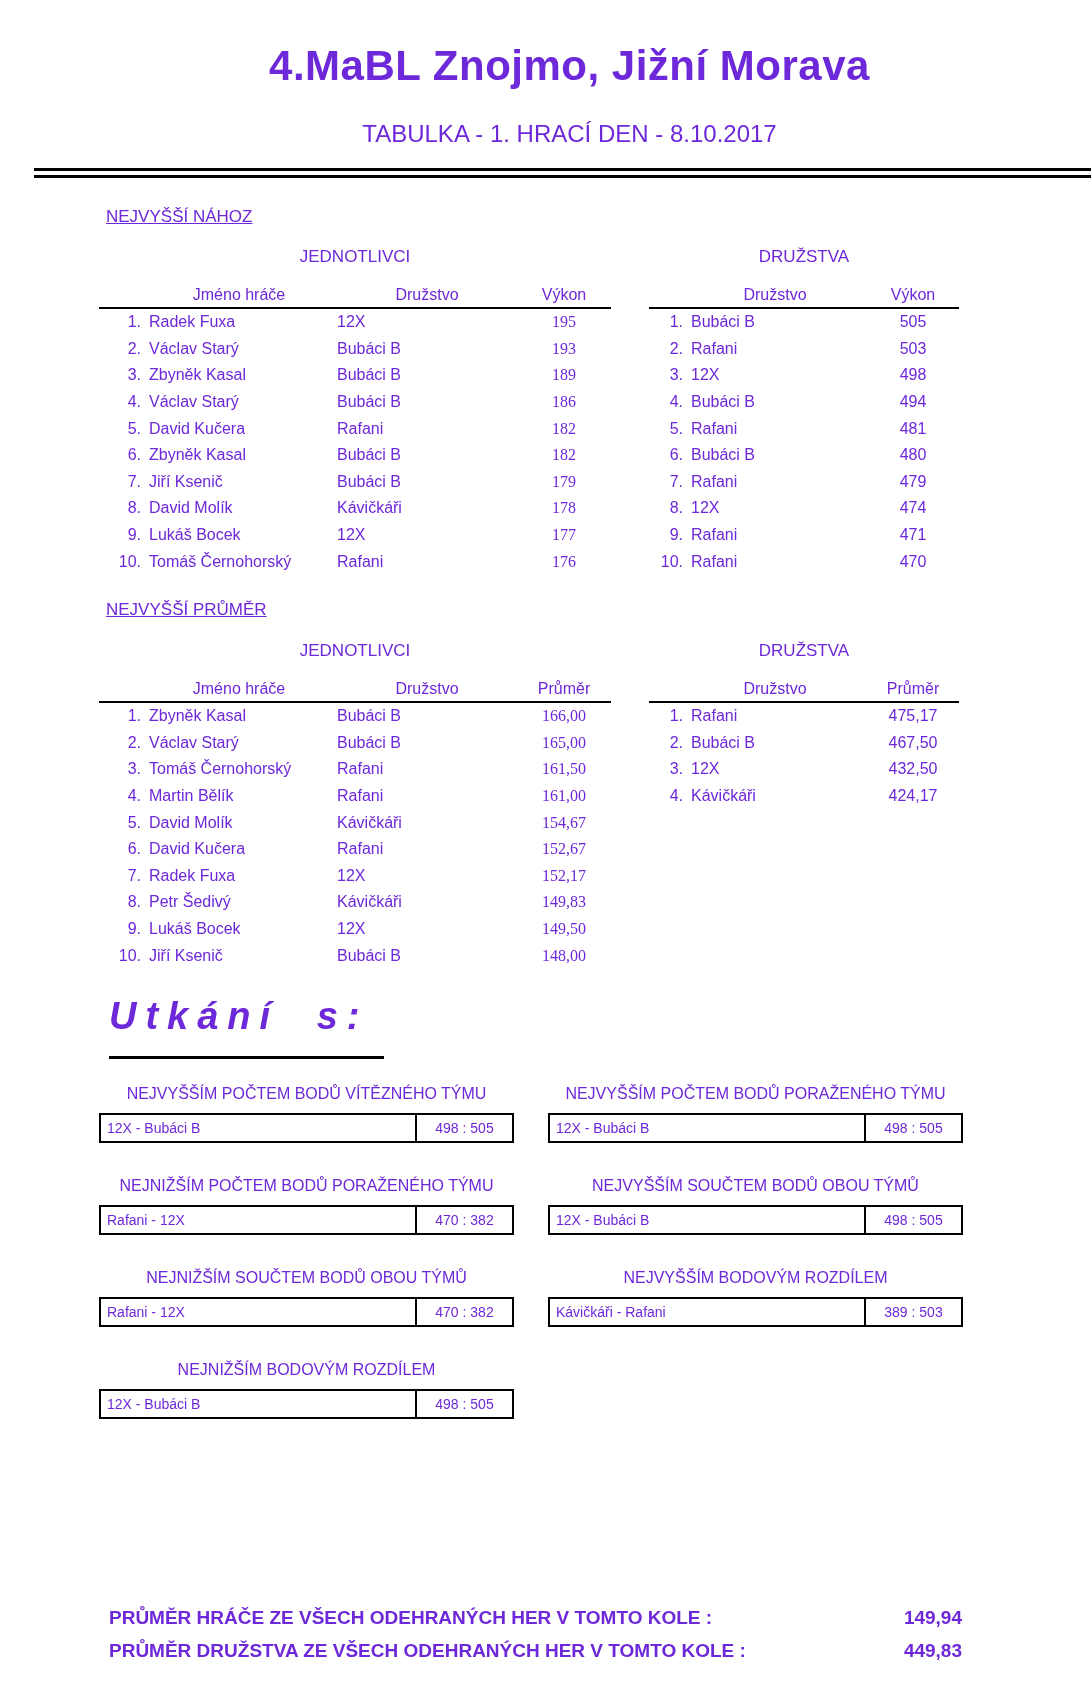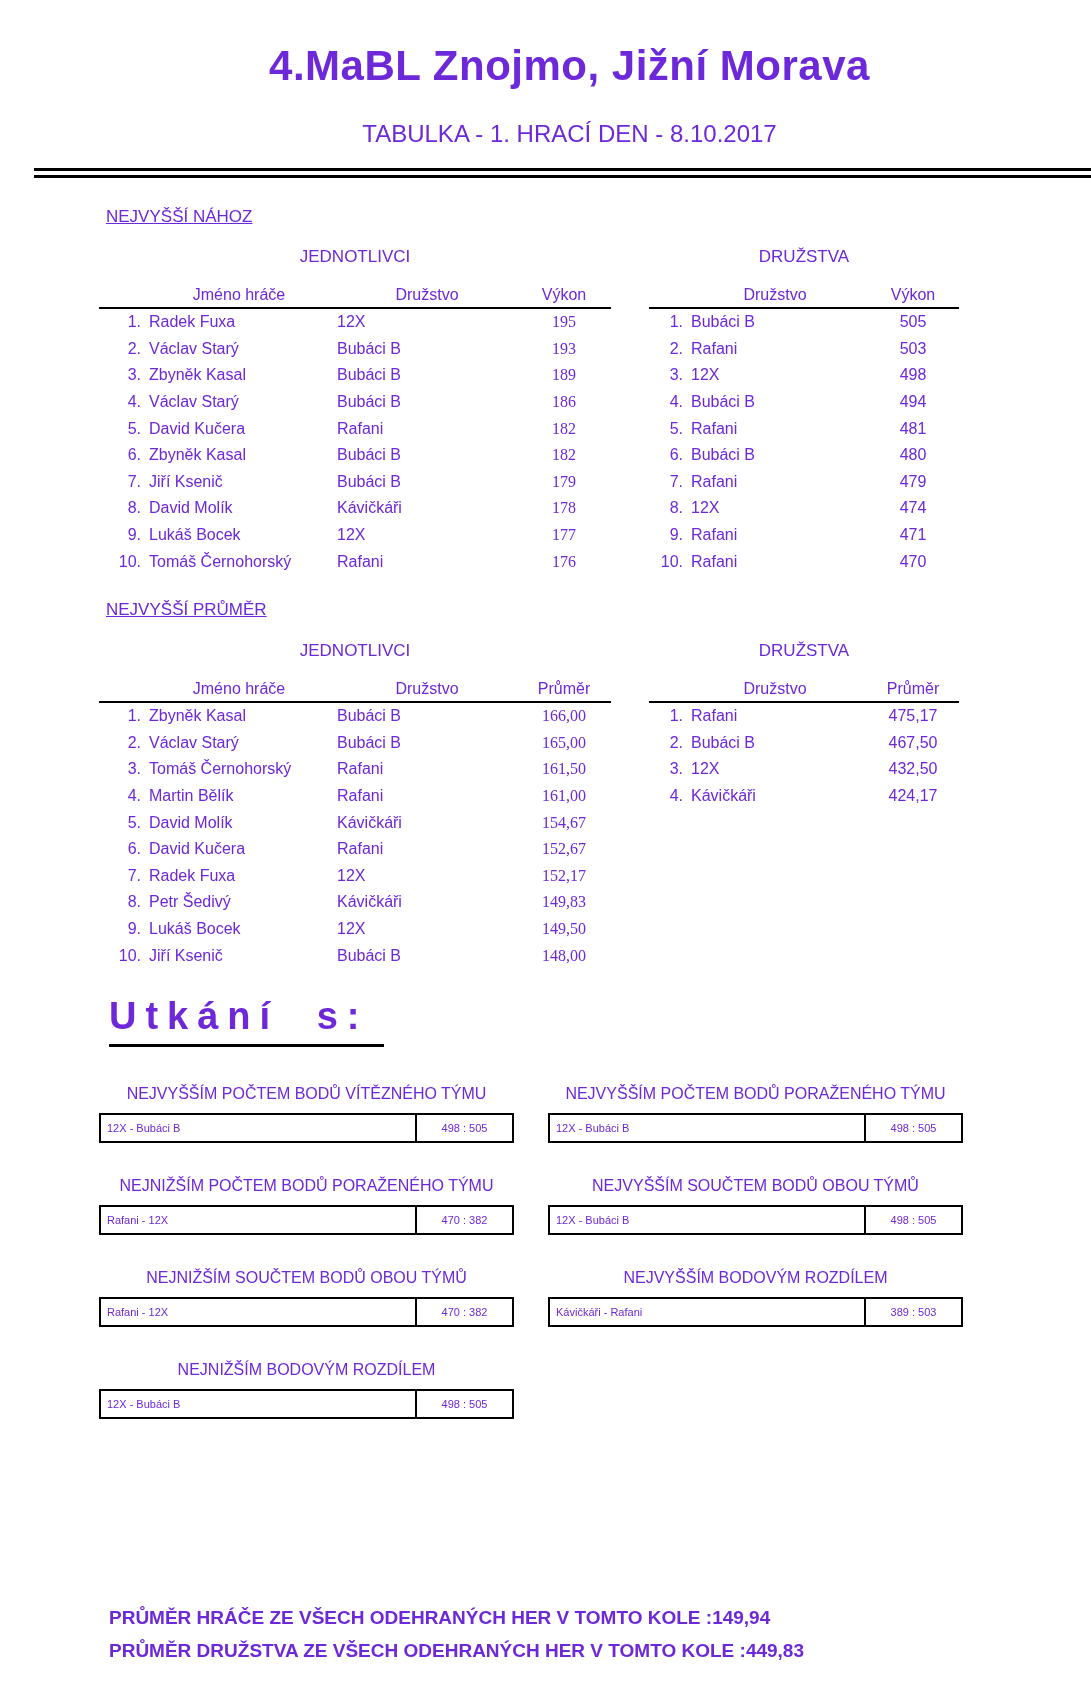--- a/index.html
+++ b/index.html
@@ -50,43 +50,43 @@
 
   .tbl-team .h-spacer { width:34px; }
   .tbl-team .h-team   { width:184px; text-align:center; }
   .tbl-team .h-value  { width:92px;  text-align:center; }
   .tbl-team .rank  { width:34px; text-align:right; }
   .tbl-team .team  { width:176px; padding-left:8px; }
   .tbl-team .value { width:92px; text-align:center; }
 
   .utkani {
     position:absolute; left:85px; top:995px;
-    font-size:38px; font-weight:bold; 
+    font-size:38px; font-weight:bold; font-style:italic;
     letter-spacing:9px; word-spacing:18px;
-    border-bottom:3px solid #000; padding:0 16px 6px 0;
+    border-bottom:3px solid #000; padding:0 16px 18px 0;
   }
   .match-grid {
     position:absolute; left:75px; top:1083px; width:864px;
     display:grid; grid-template-columns:415px 415px;
     column-gap:34px; row-gap:32px;
   }
   .match-label {
     text-align:center; font-size:16px; height:22px; line-height:22px;
     margin-bottom:8px; white-space:nowrap;
   }
   .match-box {
     border:2px solid #000; height:30px; box-sizing:border-box;
-    display:flex; align-items:stretch; font-size:11px;justify-content:center;
+    display:flex; align-items:stretch; font-size:14px;justify-content:center;
   }
   .match-name  { flex:1; padding-left:6px; line-height:26px; white-space:nowrap; }
   .match-score { width:95px; border-left:2px solid #000; text-align:center; line-height:26px; }
 
   .footer { position:absolute; left:85px; top:1601px; width:853px;
             font-size:19px; font-weight:bold; }
-  .f-line { display:flex; justify-content:flex-start; height:33px; line-height:33px; }
+  .f-line { display:flex; justify-content:space-between; height:33px; line-height:33px; }
 </style>
 </head>
 <body>
 
 <div class="page">
 
   <div class="title">4.MaBL Znojmo, Jižní Morava</div>
   <div class="subtitle">TABULKA - 1. HRACÍ DEN - 8.10.2017</div>
   <div class="double-rule"></div>
 

